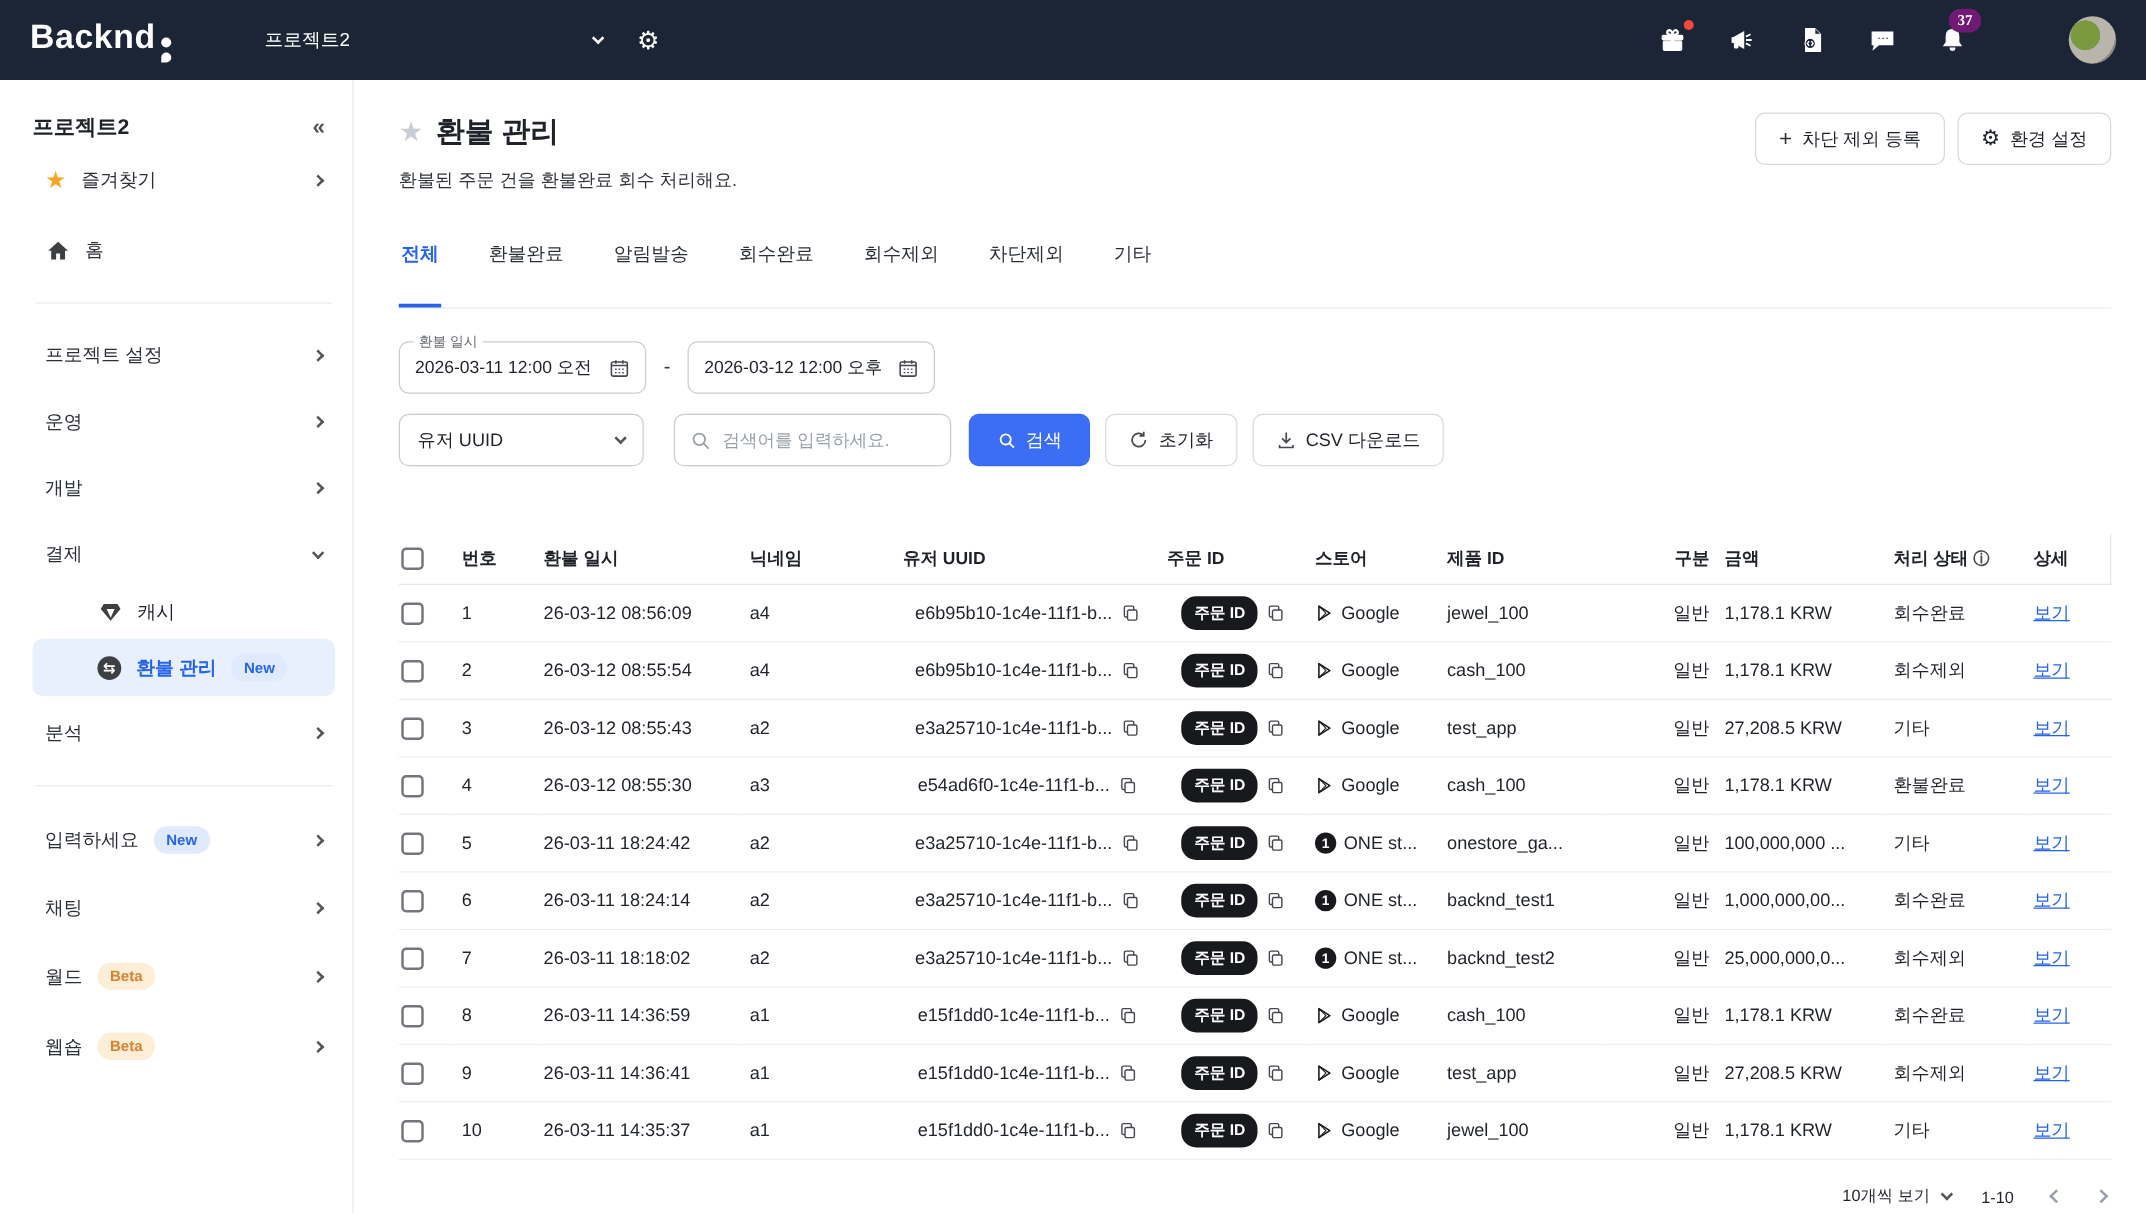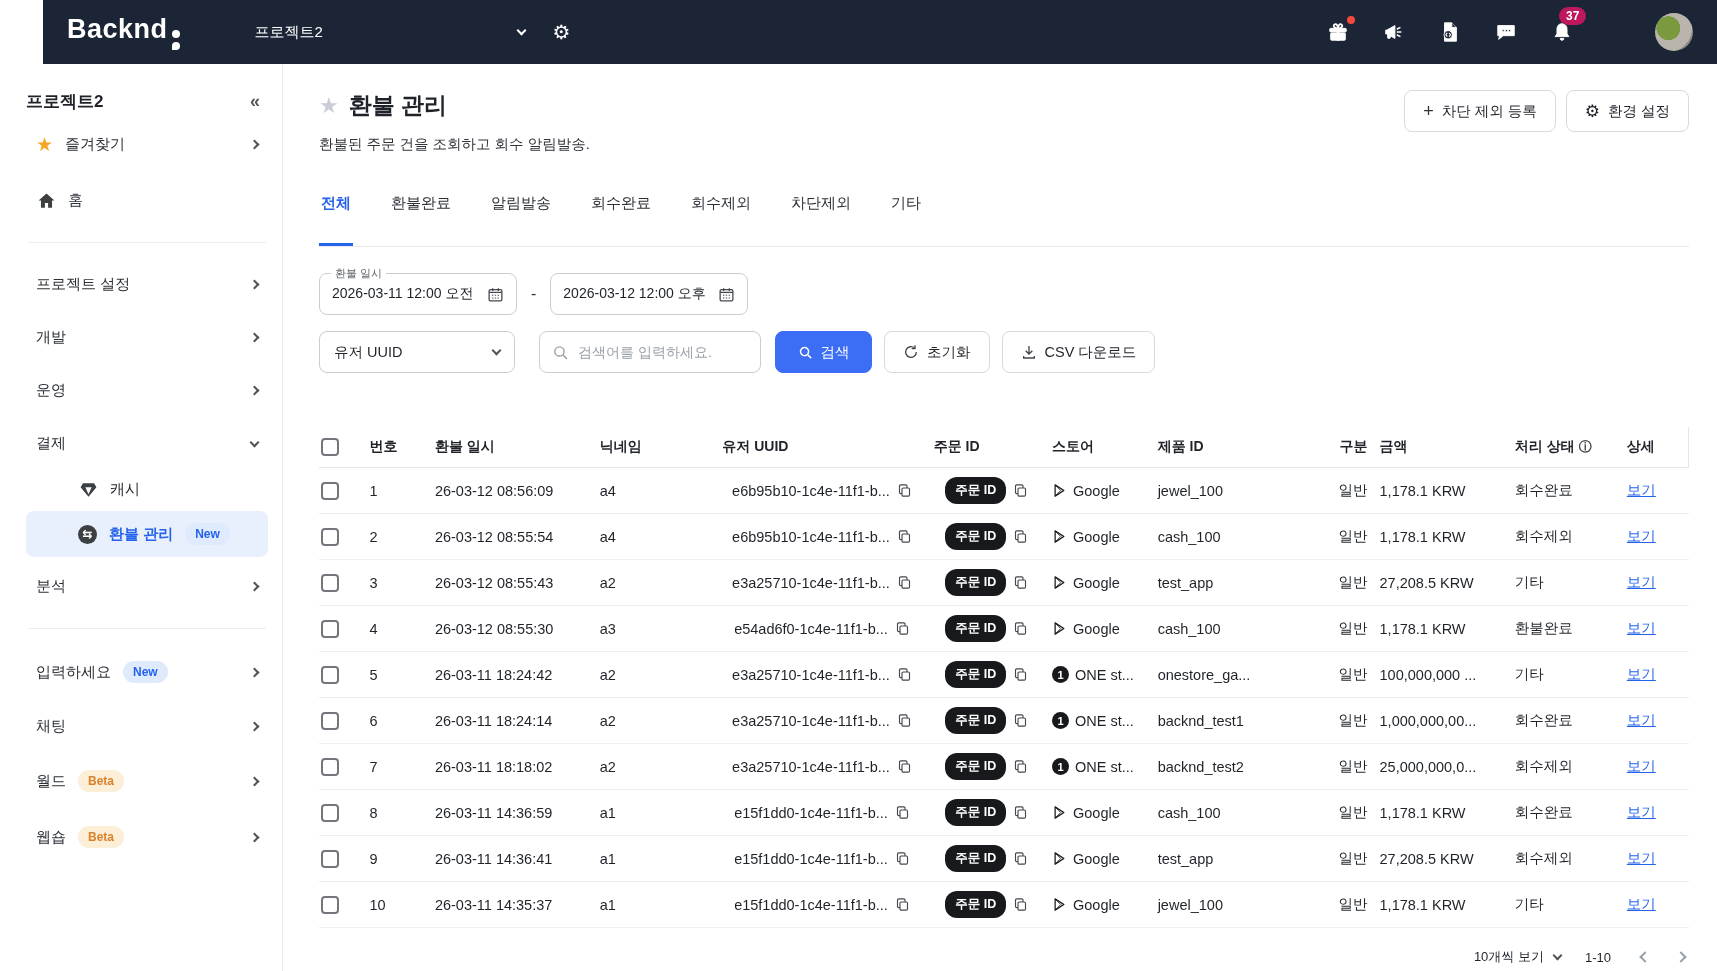--- a/index.html
+++ b/index.html
@@ -1,33 +1,33 @@
 <!DOCTYPE html>
 <html><head>
 <meta charset="utf-8">
 <style>
   * { margin:0; padding:0; box-sizing:border-box; }
   html,body { width:1717px; height:971px; overflow:hidden; background:#fff;
     font-family:"Liberation Sans","DejaVu Sans",sans-serif; color:#1f2329; }
 
   
-  .topbar { height:64px; background:#1c2536; display:flex; align-items:center; padding:0 24px;margin-left:43px; }
+  .topbar { height:64px; background:#1c2536; display:flex; align-items:center; padding:0 24px; }
   .logo { display:flex; align-items:baseline; color:#fff; font-size:27px; font-weight:bold; letter-spacing:.5px; }
   .logo .dots { display:inline-flex; flex-direction:column; gap:4px; margin-left:4px; }
   .logo .dots i { width:8px; height:8px; background:#fff; border-radius:50%; display:block; }
   .logo .dots i:last-child { border-radius:50% 50% 50% 0; }
   .proj-select { display:flex; align-items:center; margin-left:75px; width:270px; color:#fff; font-size:15px; cursor:pointer; }
   .proj-select .chv { margin-left:auto; border-color:#fff; }
   .topbar-gear { margin-left:28px; color:#fff; font-size:20px; cursor:pointer; }
   .topbar-right { margin-left:auto; display:flex; align-items:center; gap:30px; }
   .tico { position:relative; width:26px; height:26px; display:flex; align-items:center; justify-content:center; cursor:pointer; }
   .tico svg { width:22px; height:22px; fill:#fff; stroke:#fff; }
   .reddot { position:absolute; top:-3px; right:-4px; width:8px; height:8px; background:#f5483b; border-radius:50%; }
-  .badge37 { position:absolute; top:-12px; left:10px; background:#be185d; color:#fff; font-size:12px; font-weight:bold;
-    border-radius:10px; padding:2px 7px; }
+  .badge37 { position:absolute; top:-12px; left:10px; background:#701a75; color:#fff; font-size:12px; font-weight:bold;
+    border-radius:10px; padding:2px 7px;font-family:Liberation Serif, serif; }
   .avatar { width:38px; height:38px; border-radius:50%; margin-left:80px;
     background:radial-gradient(circle at 35% 40%, #7b9a3f 0 35%, #b9b4ac 36% 70%, #8e8a84 71%); cursor:pointer; }
 
   
   .shell { display:flex; height:907px; }
   .sidebar { width:283px; border-right:1px solid #e9eaec; padding:26px 14px 0 26px; flex-shrink:0; font-size:15px; }
   .main { flex:1; padding:26px 28px 0 36px; overflow:hidden; }
 
   
   .sb-head { display:flex; align-items:center; font-size:17px; font-weight:bold; padding-right:8px; }
@@ -198,25 +198,25 @@
           </svg>
       </span>
       <span>홈</span>
     </div>
     <div class="sb-div"></div>
     <div class="sb-item">
       <span>프로젝트 설정</span>
       <span class="chv"></span>
     </div>
     <div class="sb-item">
+      <span>운영</span>
+      <span class="chv"></span>
+    </div>
+    <div class="sb-item">
       <span>개발</span>
-      <span class="chv"></span>
-    </div>
-    <div class="sb-item">
-      <span>운영</span>
       <span class="chv"></span>
     </div>
     <div class="sb-item">
       <span>결제</span>
       <span class="chv down"></span>
     </div>
     <div class="sb-sub">
       <span class="sico">
         <svg viewBox="0 0 24 24" fill="#3d4043">
             <path d="M5 4 H19 L22 9 L12 21 L2 9 Z M8 9 L12 18 L16 9 Z" fill-rule="evenodd"></path>
@@ -255,21 +255,21 @@
     </div>
   </div>
 
   <div class="main">
     <div class="page-head">
       <div>
         <div class="title-wrap">
           <span class="title-star">★</span>
           <h1>환불 관리</h1>
         </div>
-        <div class="subtitle">환불된 주문 건을 조회하고 회수 알림발송.</div>
+        <div class="subtitle">환불된 주문 건을 환불완료 회수 처리해요.</div>
       </div>
       <div class="head-actions">
         <button class="btn">
           <span class="plus">+</span>
           <span>차단 제외 등록</span>
         </button>
         <button class="btn">
           <span class="gear-dark">⚙</span>
           <span>환경 설정</span>
         </button>

